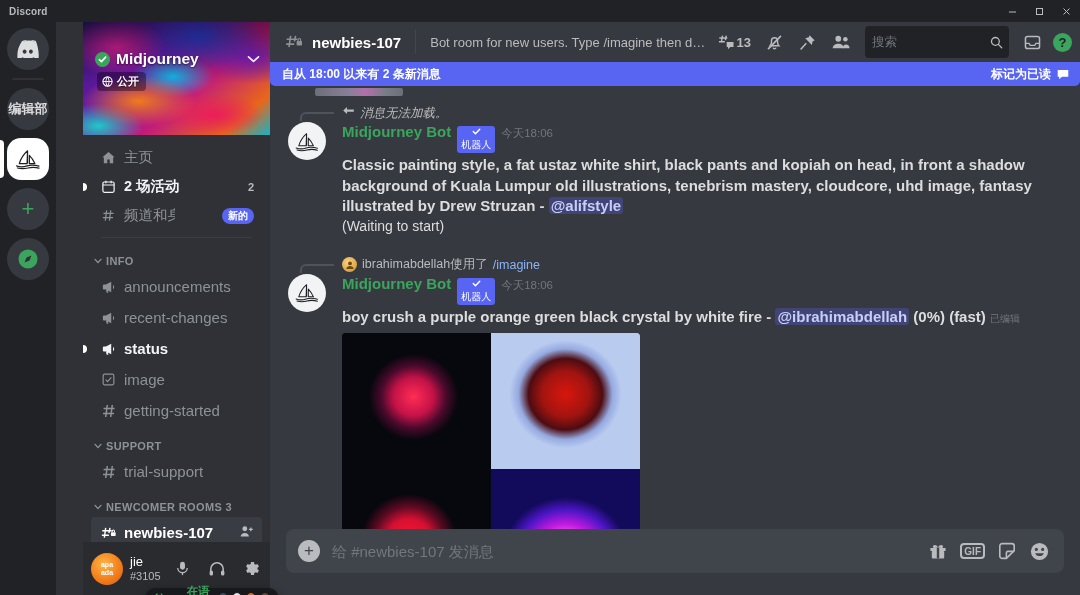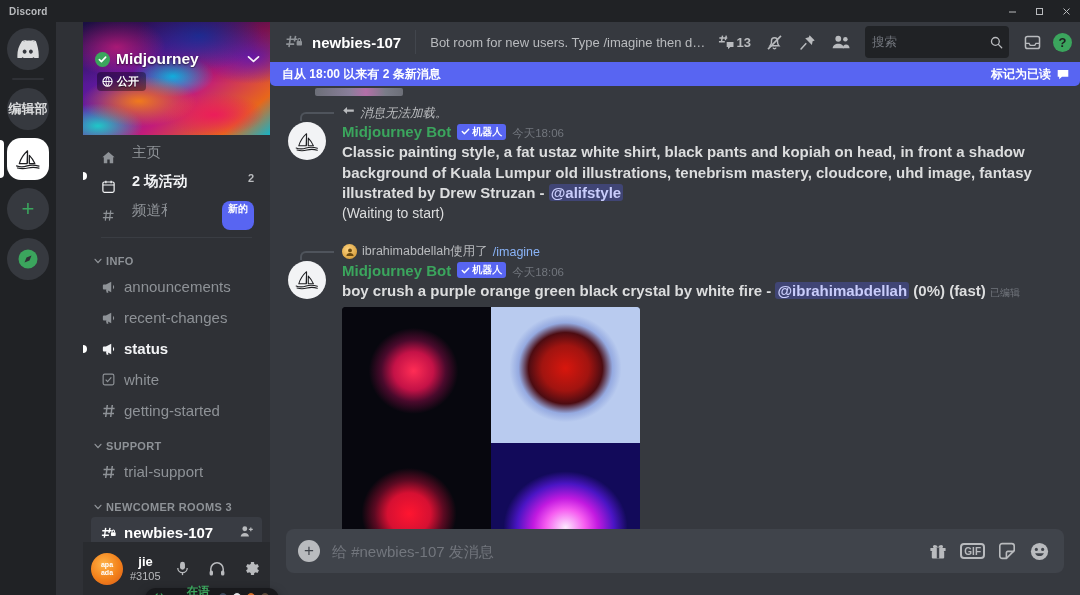--- a/index.html
+++ b/index.html
@@ -84,22 +84,22 @@
   .chev { color: #fff; font-size: 12px; opacity: .95; padding-left:6px; }
   .pub-pill {
     position: absolute; left: 14px; top: 50px;
     background: rgba(0,0,0,.38); border-radius: 4px;
     padding: 2px 7px 2px 5px; display: flex; align-items: center; gap: 4px;
     color: #fff; font-size: 11px; font-weight: 600; text-shadow: 0 1px 1px rgba(0,0,0,.6);
   }
 
   .navlist { padding: 8px 8px 0 8px; flex: 0 0 auto; }
   .navitem {
-    height: 29px; border-radius: 4px; display: flex; 
-    padding: 0 8px; color: #8e9297; font-size: 14.5px; gap: 15px; position: relative;
+    height: 29px; border-radius: 4px; display: flex; align-items: center;
+    padding: 0 8px; color: #8e9297; font-size: 14.5px; gap: 7px; position: relative;
   }
   .navitem .ico { width: 18px; display:flex; align-items:center; justify-content:center; flex:0 0 auto; }
   .navitem .lbl { flex: 1; white-space: nowrap; overflow: hidden; }
   .navitem.strong { color: #f2f3f5; font-weight: 700; }
   .navitem .count { color: #b9bbbe; font-size: 11px; font-weight: 700; }
   .dot-left { position: absolute; left: -8px; width: 4px; height: 8px; background: #fff; border-radius: 0 4px 4px 0; }
   .newbadge {
     background: #5865f2; color: #fff; font-size: 10px; font-weight: 700;
     border-radius: 8px; padding: 1px 6px; margin-left: 40px;
   }
@@ -137,21 +137,21 @@
     padding: 0 4px 0 8px; gap: 7px; flex: 0 0 auto;
   }
   .uavatar {
     width: 32px; height: 32px; border-radius: 50%; flex:0 0 auto;
     background: radial-gradient(circle at 40% 35%, #ffb347 0%, #f2801a 55%, #d8591a 100%);
     display:flex; align-items:center; justify-content:center;
     color:#fff; font-size:7px; font-weight:700; text-align:center; line-height:1.05;
     position: relative; overflow:hidden;
   }
   .uinfo { flex: 1; min-width: 0; }
-  .uname { color: #fff; font-size: 13px; font-weight: 700; line-height: 1.15; text-align: center; }
+  .uname { color: #fff; font-size: 13px; font-weight: 400; line-height: 1.15; }
   .utag { color: #b9bbbe; font-size: 11px; line-height: 1.15; }
   .uctrl { width: 28px; height: 30px; display:flex; align-items:center; justify-content:center; color:#b9bbbe; }
 
   
   .main { flex: 1; background: #36393f; height: 573px; display: flex; flex-direction: column; min-width: 0; }
   .chan-header {
     height: 40px; display: flex; align-items: center; padding: 0 8px 0 14px;
     gap: 8px; flex: 0 0 auto; box-shadow: 0 1px 0 rgba(4,4,5,.2);
   }
   .ch-hash { color: #8e9297; display:flex; align-items:center; }
@@ -210,23 +210,23 @@
   }
   .reply-ital { font-style: italic; color: #b9bbbe; }
   .reply-av { width: 15px; height: 15px; border-radius: 50%;
               background: radial-gradient(circle at 40% 35%,#ffd27d,#c98f2a);
               display:flex;align-items:center;justify-content:center; }
   .reply-user { color: #b9bbbe; font-size: 12.5px; }
   .cmd-link { color: #8ab4f8; }
   .msg-head { display: flex; align-items: baseline; gap: 6px; padding-top: 1px; }
   .author { color: #3ba55d; font-size: 15px; font-weight: 600; }
   .botbadge {
-    background: #5865f2; color: #fff; font-size: 10px; font-weight: 700;
+    background: #5865f2; color: #fff; font-size: 10px; font-weight: 400;
     border-radius: 3px; padding: 1px 4px; display:inline-flex; align-items:center; gap:2px;
-    position: relative; top: -1px;
+    position: relative; top: -1px; flex-direction: column;
   }
   .ts { color: #72767d; font-size: 11.5px; }
   .ts b { font-weight: 400; }
   .msg-text {
     color: #dcddde; font-size: 15px; line-height: 1.37; font-weight: 700;
     padding-top: 1px; word-wrap: break-word;
   }
   .mention { background: rgba(88,101,242,.3); color: #c9cdfb; border-radius: 3px; padding: 0 2px; }
   .msg-sub { color: #dcddde; font-size: 14px; font-weight: 400; }
   .edited { color: #72767d; font-size: 10px; font-weight: 400; }
@@ -416,21 +416,21 @@
         </span>
         <span class="lbl">status</span>
       </div>
       <div class="chan">
         <span class="ico">
           <svg width="15" height="15" viewBox="0 0 16 16" fill="none" stroke="#8e9297" stroke-width="1.25">
             <rect x="2.3" y="2.3" width="11.4" height="11.4" rx="1.6"></rect>
               <path d="M5 8.2 L7 10.2 L11 5.8"></path>
           </svg>
         </span>
-        <span class="lbl">white</span>
+        <span class="lbl">image</span>
       </div>
       <div class="chan">
         <span class="ico">
           <svg width="16" height="16" viewBox="0 0 16 16" fill="none" stroke="#8e9297" stroke-width="1.5">
               <path d="M6.3 2 L4.7 14 M11.3 2 L9.7 14 M2.6 5.4h11 M2 10.6h11"></path>
             </svg>
         </span>
         <span class="lbl">getting-started</span>
       </div>
 

